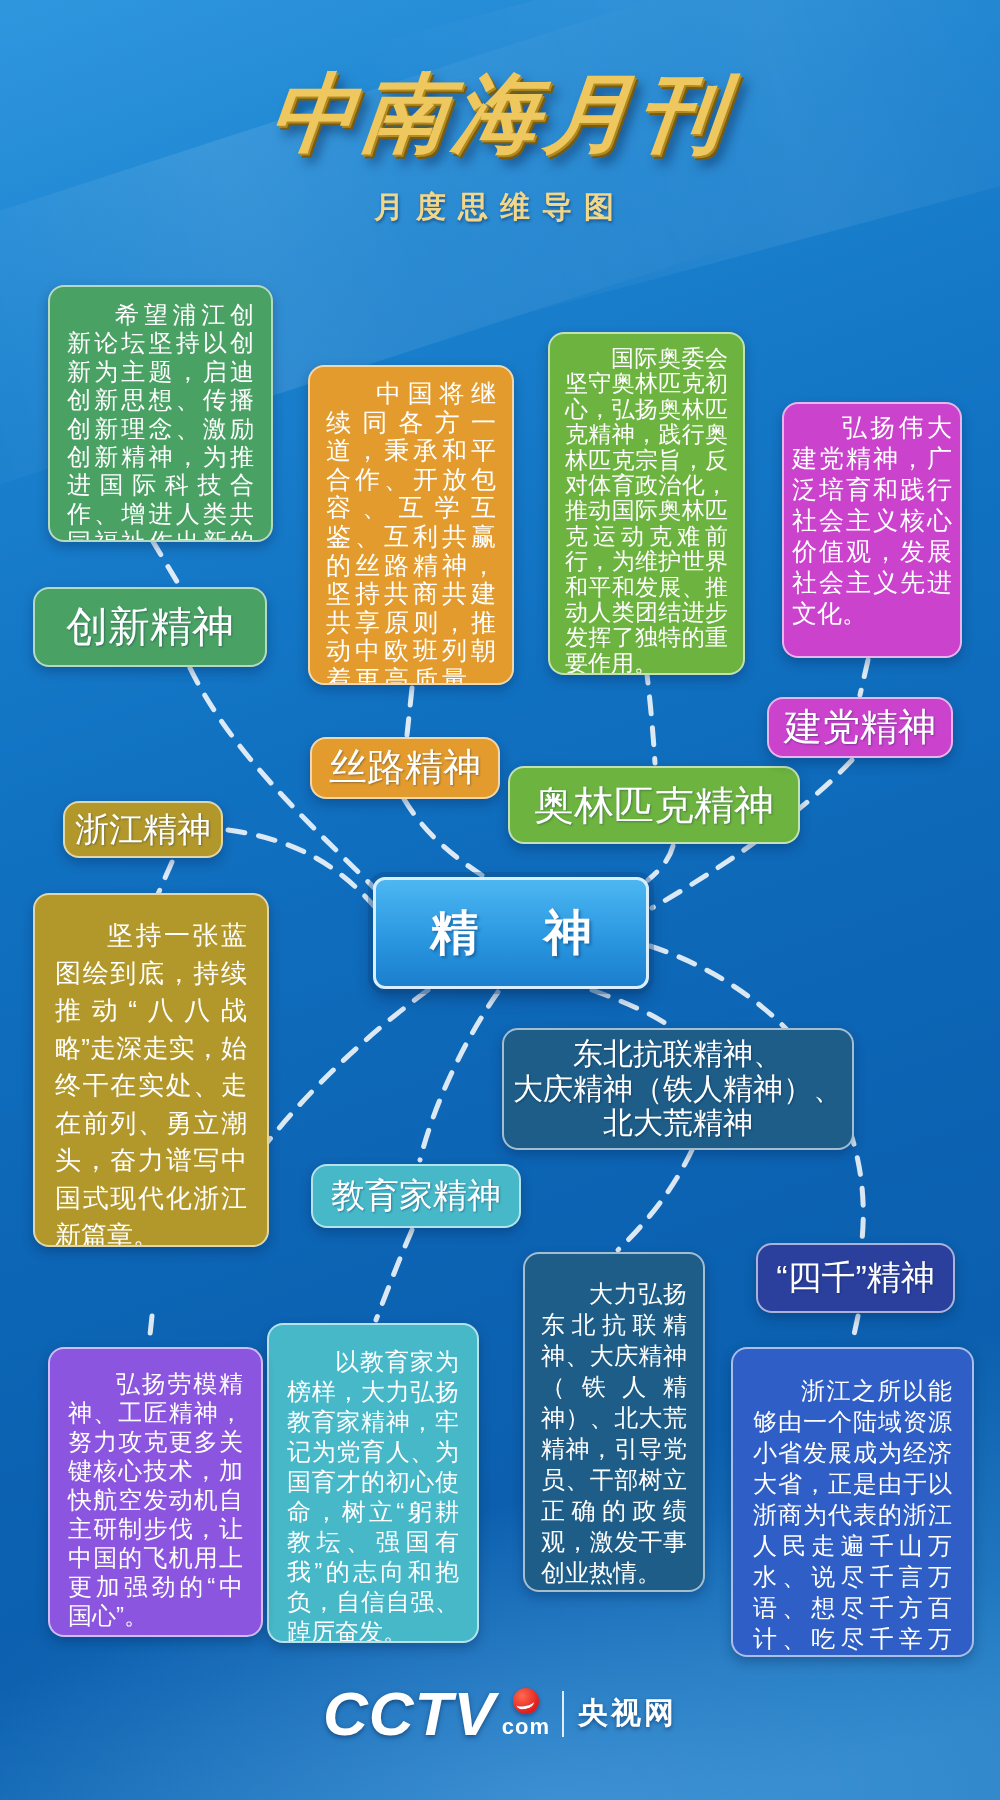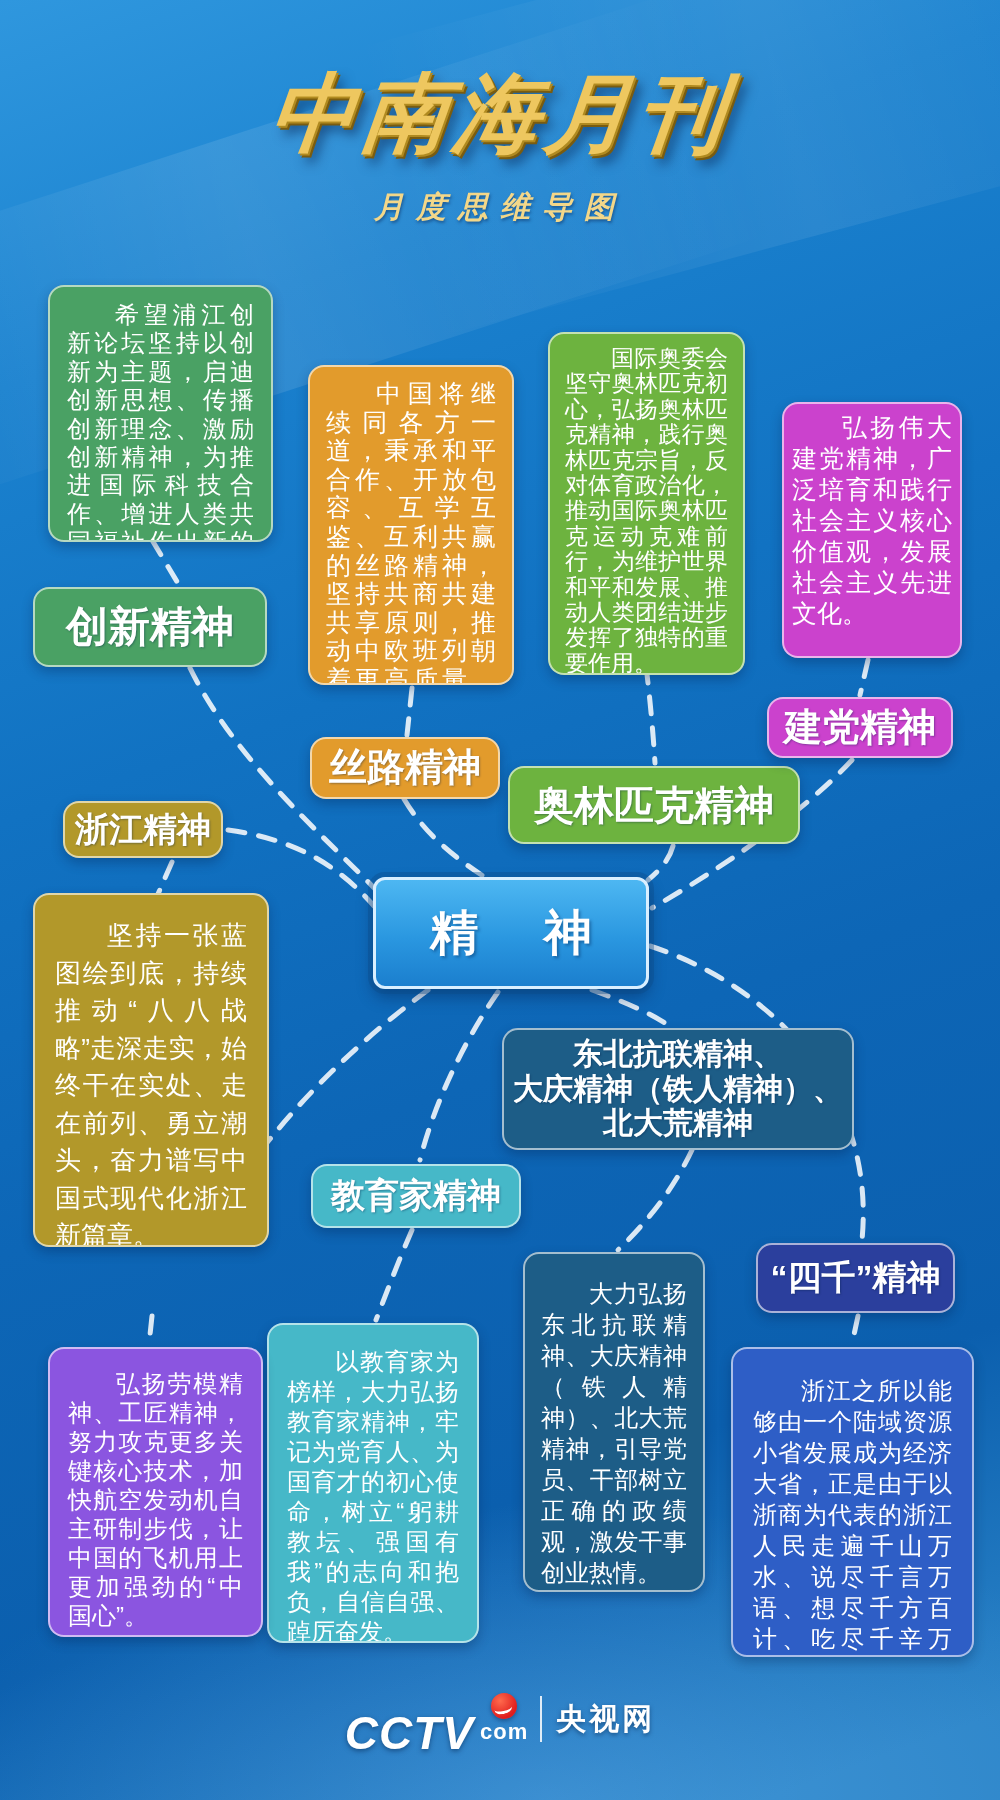--- a/index.html
+++ b/index.html
@@ -12,43 +12,43 @@
   .streak.s2{left:380px;top:-60px;width:800px;height:300px;transform:rotate(-15deg);
              background:linear-gradient(90deg,rgba(255,255,255,0) 0%,rgba(255,255,255,.08) 50%,rgba(255,255,255,0) 100%);}
   .streak.s3{left:-100px;top:1500px;width:1300px;height:300px;
              background:radial-gradient(ellipse at 50% 100%,rgba(130,200,255,.25) 0%,rgba(130,200,255,0) 70%);}
 
   .header{position:absolute;left:0;top:56px;width:100%;text-align:center;z-index:3;}
   .title{display:inline-block;font-size:86px;font-weight:bold;font-style:italic;letter-spacing:6px;
          color:#eec75f;transform:skewX(-6deg);
          text-shadow:2px 2px 0 #b08a20,4px 4px 0 #7a5c10,8px 9px 12px rgba(4,22,66,.55);}
   .subtitle{margin-top:14px;font-size:30px;font-weight:bold;letter-spacing:12px;color:#f3d789;
-            text-shadow:1px 2px 3px rgba(10,40,90,.5);font-style:italic;}
+            text-shadow:1px 2px 3px rgba(10,40,90,.5);}
 
   svg.links{position:absolute;left:0;top:0;z-index:1;}
   svg.links path{fill:none;stroke:rgba(255,255,255,.85);stroke-width:5;stroke-dasharray:17 14;stroke-linecap:round;}
 
   .box,.labelbox{position:absolute;z-index:2;box-sizing:border-box;color:#fff;
         border:2px solid rgba(255,255,255,.6);border-radius:16px;
         box-shadow:0 5px 12px rgba(0,25,70,.3);overflow:hidden;}
   .box{padding:16px 18px;}
   .para{text-indent:2em;text-align:justify;}
   .labelbox{display:flex;align-items:center;justify-content:center;text-align:right;
-        font-weight:bold;text-shadow:1px 1px 2px rgba(0,30,70,.35);line-height:1.15;}
+        font-weight:normal;text-shadow:1px 1px 2px rgba(0,30,70,.35);line-height:1.15;}
 
   .center-node{position:absolute;z-index:2;box-sizing:border-box;display:flex;align-items:center;justify-content:center;
         background:linear-gradient(180deg,#4db7f2 0%,#2a97e0 55%,#1b7fce 100%);
         border:3px solid #d9efff;border-radius:12px;
         box-shadow:0 0 0 5px rgba(12,75,135,.35),0 8px 16px rgba(0,25,70,.4);
         color:#fff;font-size:48px;font-weight:bold;letter-spacing:26px;text-indent:26px;
         text-shadow:2px 2px 3px rgba(0,40,90,.4);}
 
   .footer{position:absolute;left:0;top:1678px;width:100%;display:flex;align-items:center;justify-content:center;z-index:3;}
-  .cctv-text{font-size:46px;font-weight:bold;font-style:italic;color:#fff;letter-spacing:1px;
-             text-shadow:0 2px 5px rgba(0,30,70,.5);margin-top:28px;}
+  .cctv-text{font-size:62px;font-weight:bold;font-style:italic;color:#fff;letter-spacing:1px;
+             text-shadow:0 2px 5px rgba(0,30,70,.5);}
   .ball-stack{display:flex;flex-direction:column;align-items:center;margin-left:6px;}
   .ball{width:26px;height:26px;border-radius:50%;position:relative;
         background:radial-gradient(circle at 35% 30%,#ff6a4d,#e01d1d 70%);box-shadow:0 2px 4px rgba(0,20,60,.4);}
   .ball:after{content:"";position:absolute;left:3px;top:10px;width:18px;height:8px;
         border-bottom:3px solid #fff;border-radius:50%;transform:rotate(-12deg);}
   .com-text{font-size:22px;font-weight:bold;color:#fff;margin-top:0px;letter-spacing:1px;}
   .logo-divider{width:2px;height:46px;background:rgba(255,255,255,.85);margin:0 14px 0 12px;}
   .site-text{font-size:30px;font-weight:bold;color:#fff;letter-spacing:3px;text-shadow:0 2px 4px rgba(0,30,70,.5);}
 </style>
 </head>

